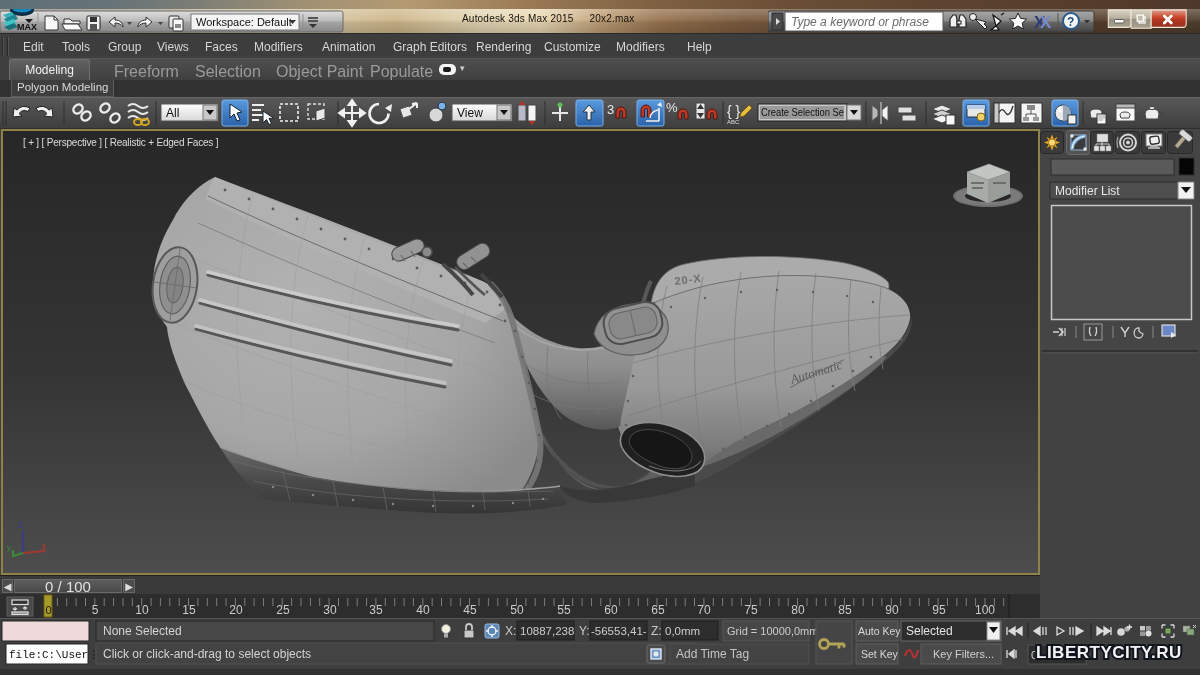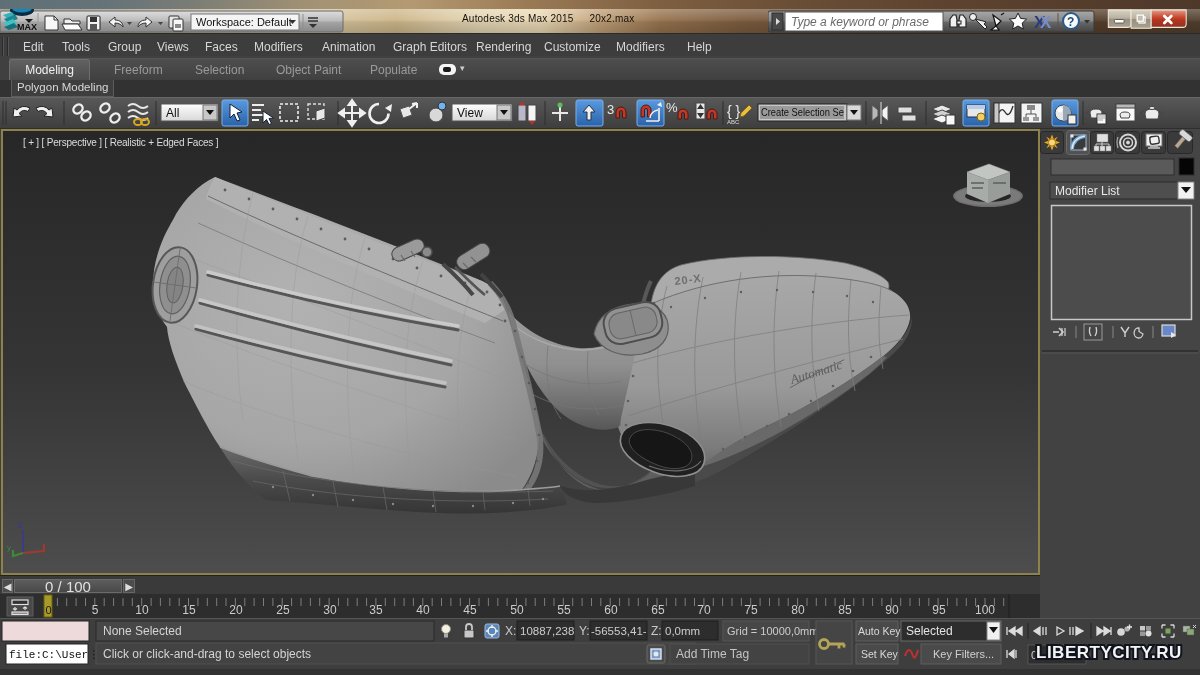--- a/index.html
+++ b/index.html
@@ -22,21 +22,21 @@
 
   
   #winbtns { left:1106px; top:9px; width:92px; height:21px; z-index:7; }
 
   
   #menubar { left:0; top:33px; width:1200px; height:23px; background:#3d3d3d; border-top:1px solid #2a2a2a; }
   #menubar .mi { position:absolute; top:6px; font-size:12px; color:#d6d6d6; }
 
   
   #ribbon { left:9px; top:58px; width:1200px; height:22px; background:linear-gradient(180deg,#4e4e4e,#404040); border-top:1px solid #555; }
-  #ribbon .rt { position:absolute; top:4px; font-size:12px; color:#9a9a9a; }
+  #ribbon .rt { position:absolute; top:4px; font-size:16px; color:#9a9a9a; }
   #tab-modeling { left:14px; top:1px; width:81px; height:21px; background:linear-gradient(180deg,#616161,#4c4c4c); border:1px solid #6e6e6e; border-bottom:none; border-radius:3px 3px 0 0; color:#f0f0f0; font-size:12px; text-align:center; line-height:20px; }
 
   
   #polyrow { left:0; top:80px; width:1200px; height:17px; background:#323232; }
   #polytab { position:absolute; left:11px; top:0px; width:95px; height:17px; background:#3e3e3e; border:1px solid #5c5c5c; border-top:none; font-size:11.5px; color:#d8d8d8; text-align:center; line-height:15px; white-space:nowrap; padding:0 5px; width:auto; }
 
   
   #toolbar { left:0; top:97px; width:1200px; height:32px; background:linear-gradient(180deg,#585858 0%,#4a4a4a 55%,#3e3e3e 100%); border-top:1px solid #666; border-bottom:1px solid #2e2e2e; }
 
   

